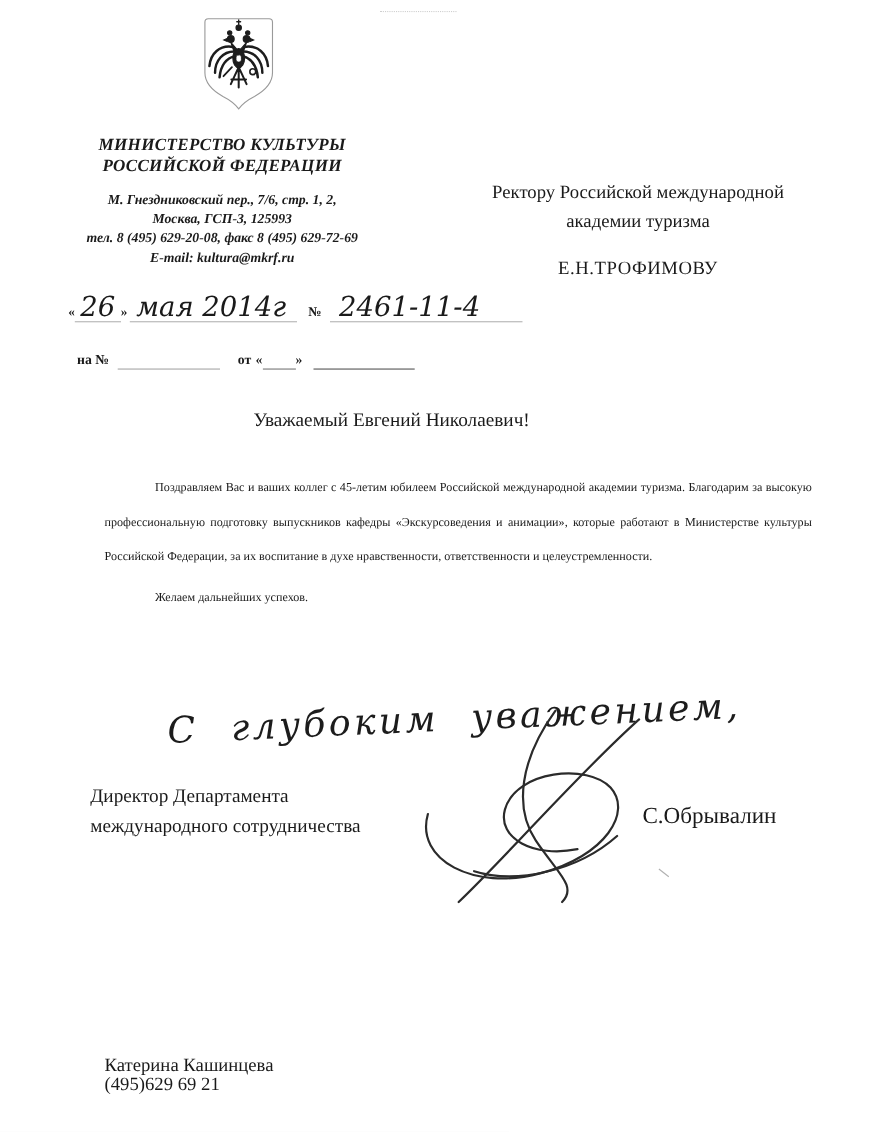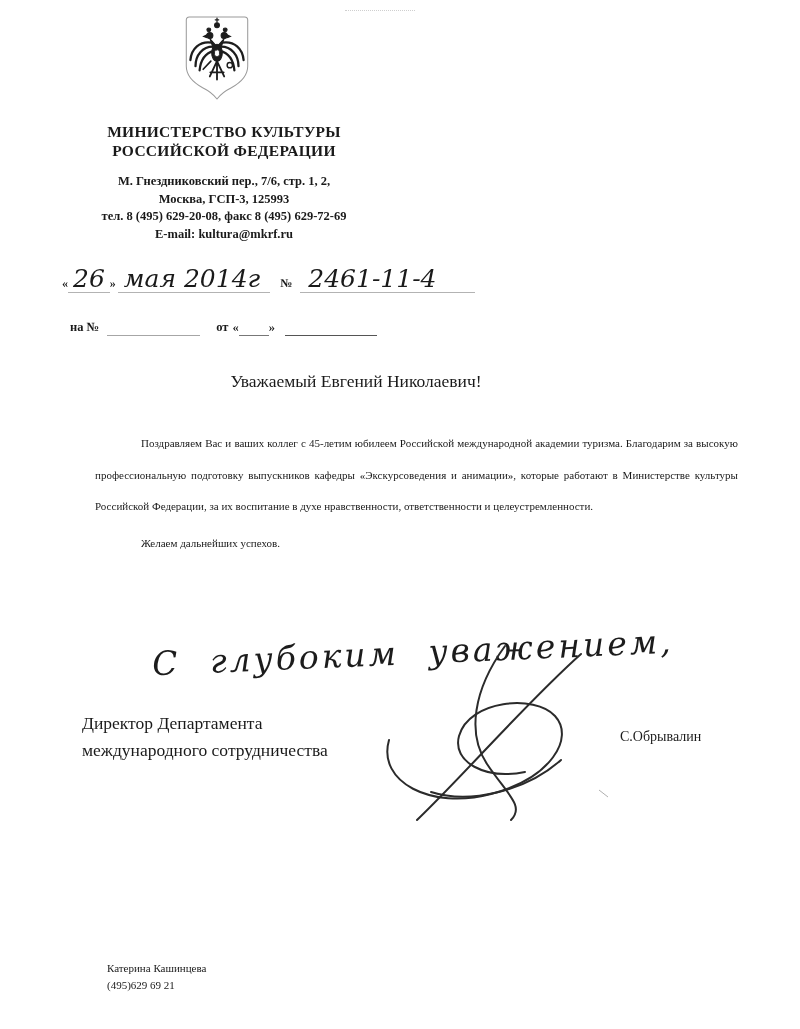--- a/index.html
+++ b/index.html
@@ -9,22 +9,22 @@
     margin:0 auto;
     background:#ffffff;
     color:#1a1a1a;
     font-family:"Liberation Serif", serif;
     overflow:hidden;
   }
 
   
   .emblem{position:absolute;left:183px;top:15px;width:68px;height:86px;}
   .letterhead{
-    position:absolute;left:65px;top:122px;width:318px;
-    text-align:center;font-weight:bold;
+    position:absolute;left:43px;top:122px;width:318px;
+    text-align:center;font-weight:bold;font-style:italic;
   }
   .letterhead .org{font-size:15.5px;line-height:19px;letter-spacing:0.3px;}
   .letterhead .org-sub{font-size:14.5px;line-height:19px;}
   .letterhead .addr{margin-top:13px;font-size:12.5px;line-height:17.5px;}
 
   
   .recipient{
     position:absolute;left:423px;top:162px;width:314px;
     text-align:center;font-size:17px;line-height:26px;
   }
@@ -70,24 +70,24 @@
   .closing-hand{
     position:absolute;left:152px;top:633px;
     font-family:"DejaVu Serif", serif;font-style:italic;
     font-size:33px;color:#1c1c1c;
     letter-spacing:3px;word-spacing:16px;
     transform:rotate(-2.5deg);
     white-space:nowrap;
   }
   .sig-flourish{position:absolute;left:373px;top:642px;width:262px;height:182px;}
   .signer-title{position:absolute;left:82px;top:710px;font-size:17.5px;line-height:27px;}
-  .signer-name{position:absolute;left:620px;top:729px;font-size:14px;}
+  .signer-name{position:absolute;left:584px;top:729px;font-size:21px;}
 
   
-  .footer{position:absolute;left:95px;top:960px;font-size:11px;line-height:17px;margin-left:12px;}
+  .footer{position:absolute;left:95px;top:960px;font-size:17px;line-height:17px;}
 
   
   .scan-artifact{
     position:absolute;left:345px;top:10px;width:70px;height:3px;
     border-top:1px dotted #cfcfcf;
   }
 </style>
 </head>
 <body>
 
@@ -122,20 +122,25 @@
     <div class="org">МИНИСТЕРСТВО КУЛЬТУРЫ</div>
     <div class="org">РОССИЙСКОЙ ФЕДЕРАЦИИ</div>
     <div class="addr">
       <div>М. Гнездниковский пер., 7/6, стр. 1, 2,</div>
       <div>Москва, ГСП-3, 125993</div>
       <div>тел. 8 (495) 629-20-08, факс 8 (495) 629-72-69</div>
       <div>E-mail: kultura@mkrf.ru</div>
     </div>
   </div>
 
+  <div class="recipient">
+    <div>Ректору Российской международной</div>
+    <div>академии туризма</div>
+    <div class="name">Е.Н.ТРОФИМОВУ</div>
+  </div>
 
   <div class="ref-row1">
     <span class="printed-small">«</span>
     <span class="hand day u">26</span>
     <span class="printed-small">»</span>
     <span class="hand month u">мая 2014г</span>
     <span class="printed-small" style="margin-left:10px;">№</span>
     <span class="hand number u">2461-11-4</span>
   </div>
 

